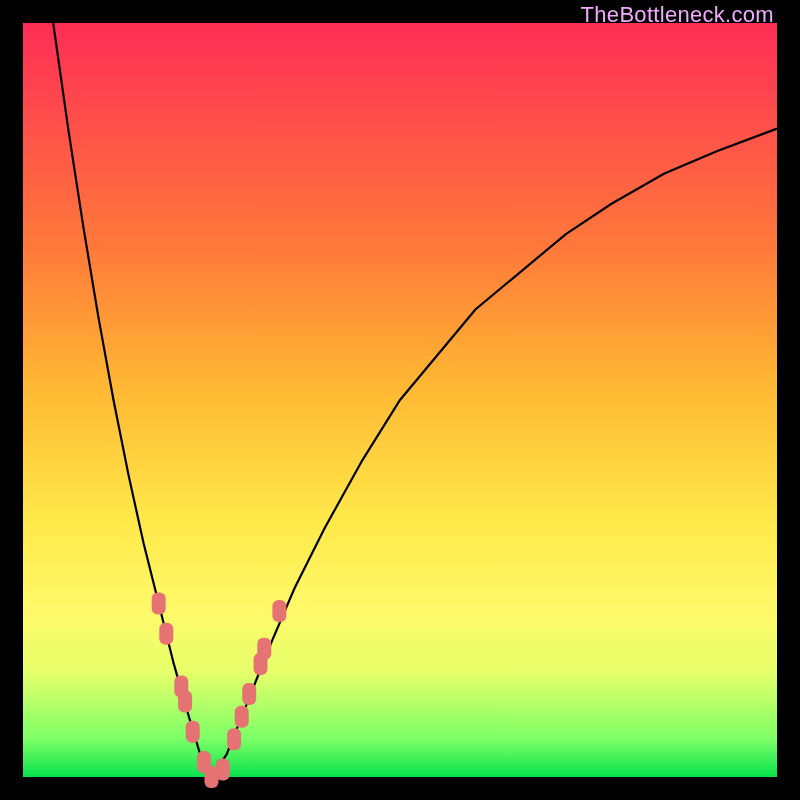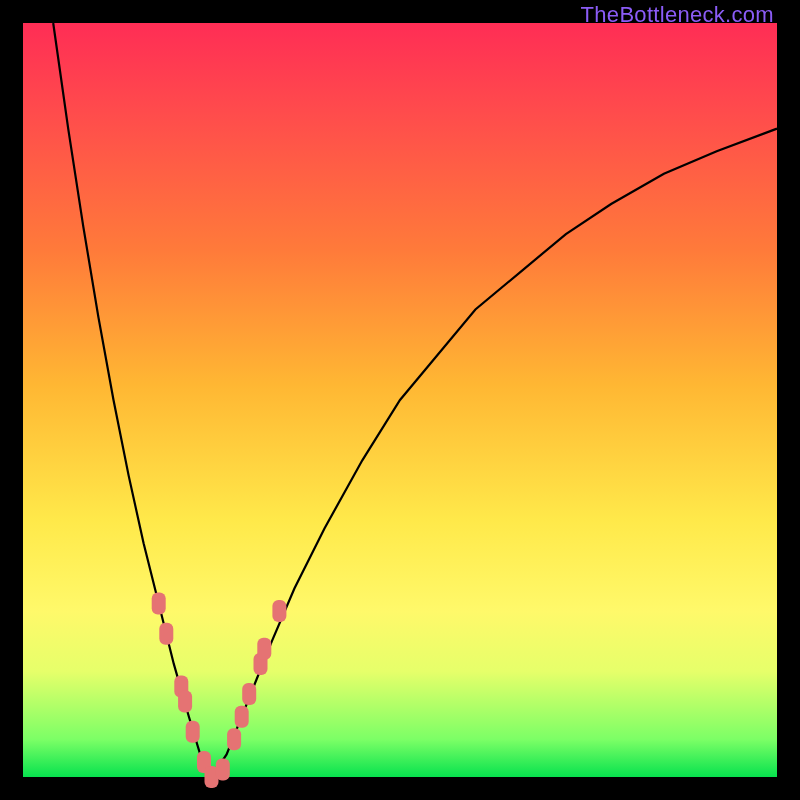--- a/index.html
+++ b/index.html
@@ -23,21 +23,21 @@
       #e6ff6a 86%,
       #7cff66 95%,
       #07e24e 100%
     );
   }
 
   .watermark {
     position: absolute;
     top: 2px;
     right: 26px;
-    color: #8b5cf6;
+    color: #f0abfc;
     font-size: 22px;
     font-weight: 500;
     letter-spacing: 0.3px;
     user-select: none;
   }
 
   .plot {
     position: absolute;
     left: 23px;
     top: 23px;

